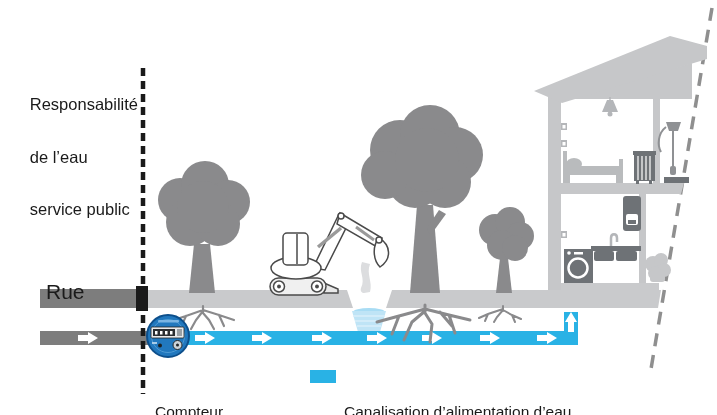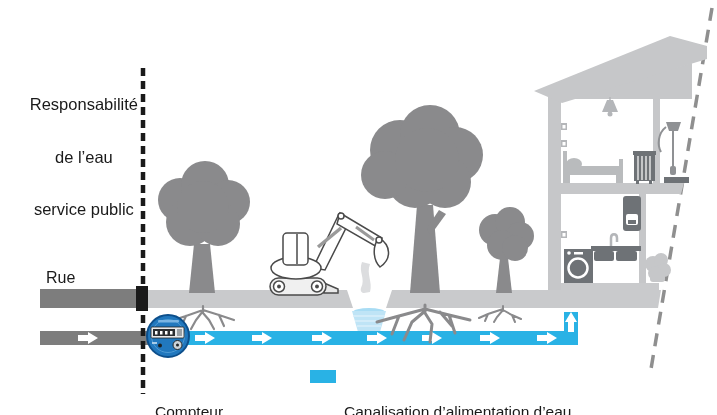--- a/index.html
+++ b/index.html
@@ -1,21 +1,21 @@
 <!DOCTYPE html>
 <html><head>
 <meta charset="utf-8">
 <style>
   html,body{margin:0;padding:0;background:#fff;}
   #stage{position:relative;width:717px;height:415px;background:#fff;overflow:hidden;
          font-family:"Liberation Sans", sans-serif;color:#1a1a1a;}
   #artwork{position:absolute;left:0;top:0;}
   .lbl{position:absolute;white-space:pre;}
-  #resp-label{top:61px;right:579px;left:auto;text-align:center;font-size:16.5px;line-height:17.5px;}
-  #street-label{left:46px;top:269px;font-size:16px;}
+  #resp-label{top:61px;right:579px;left:auto;text-align:left;font-size:16.5px;line-height:17.5px;}
+  #street-label{left:46px;top:280px;font-size:21px;}
   #meter-label{left:155px;top:362px;font-size:15.5px;line-height:20px;}
   #legend{position:absolute;left:310px;top:362px;}
   #legend-swatch{position:absolute;left:0;top:8px;width:26px;height:13px;background:#29b2e5;}
   #legend-text{position:absolute;left:34px;top:0;font-size:15.5px;line-height:20px;white-space:pre;}
   .line{display:block;}
 </style>
 </head>
 <body>
 
 <div id="stage">

